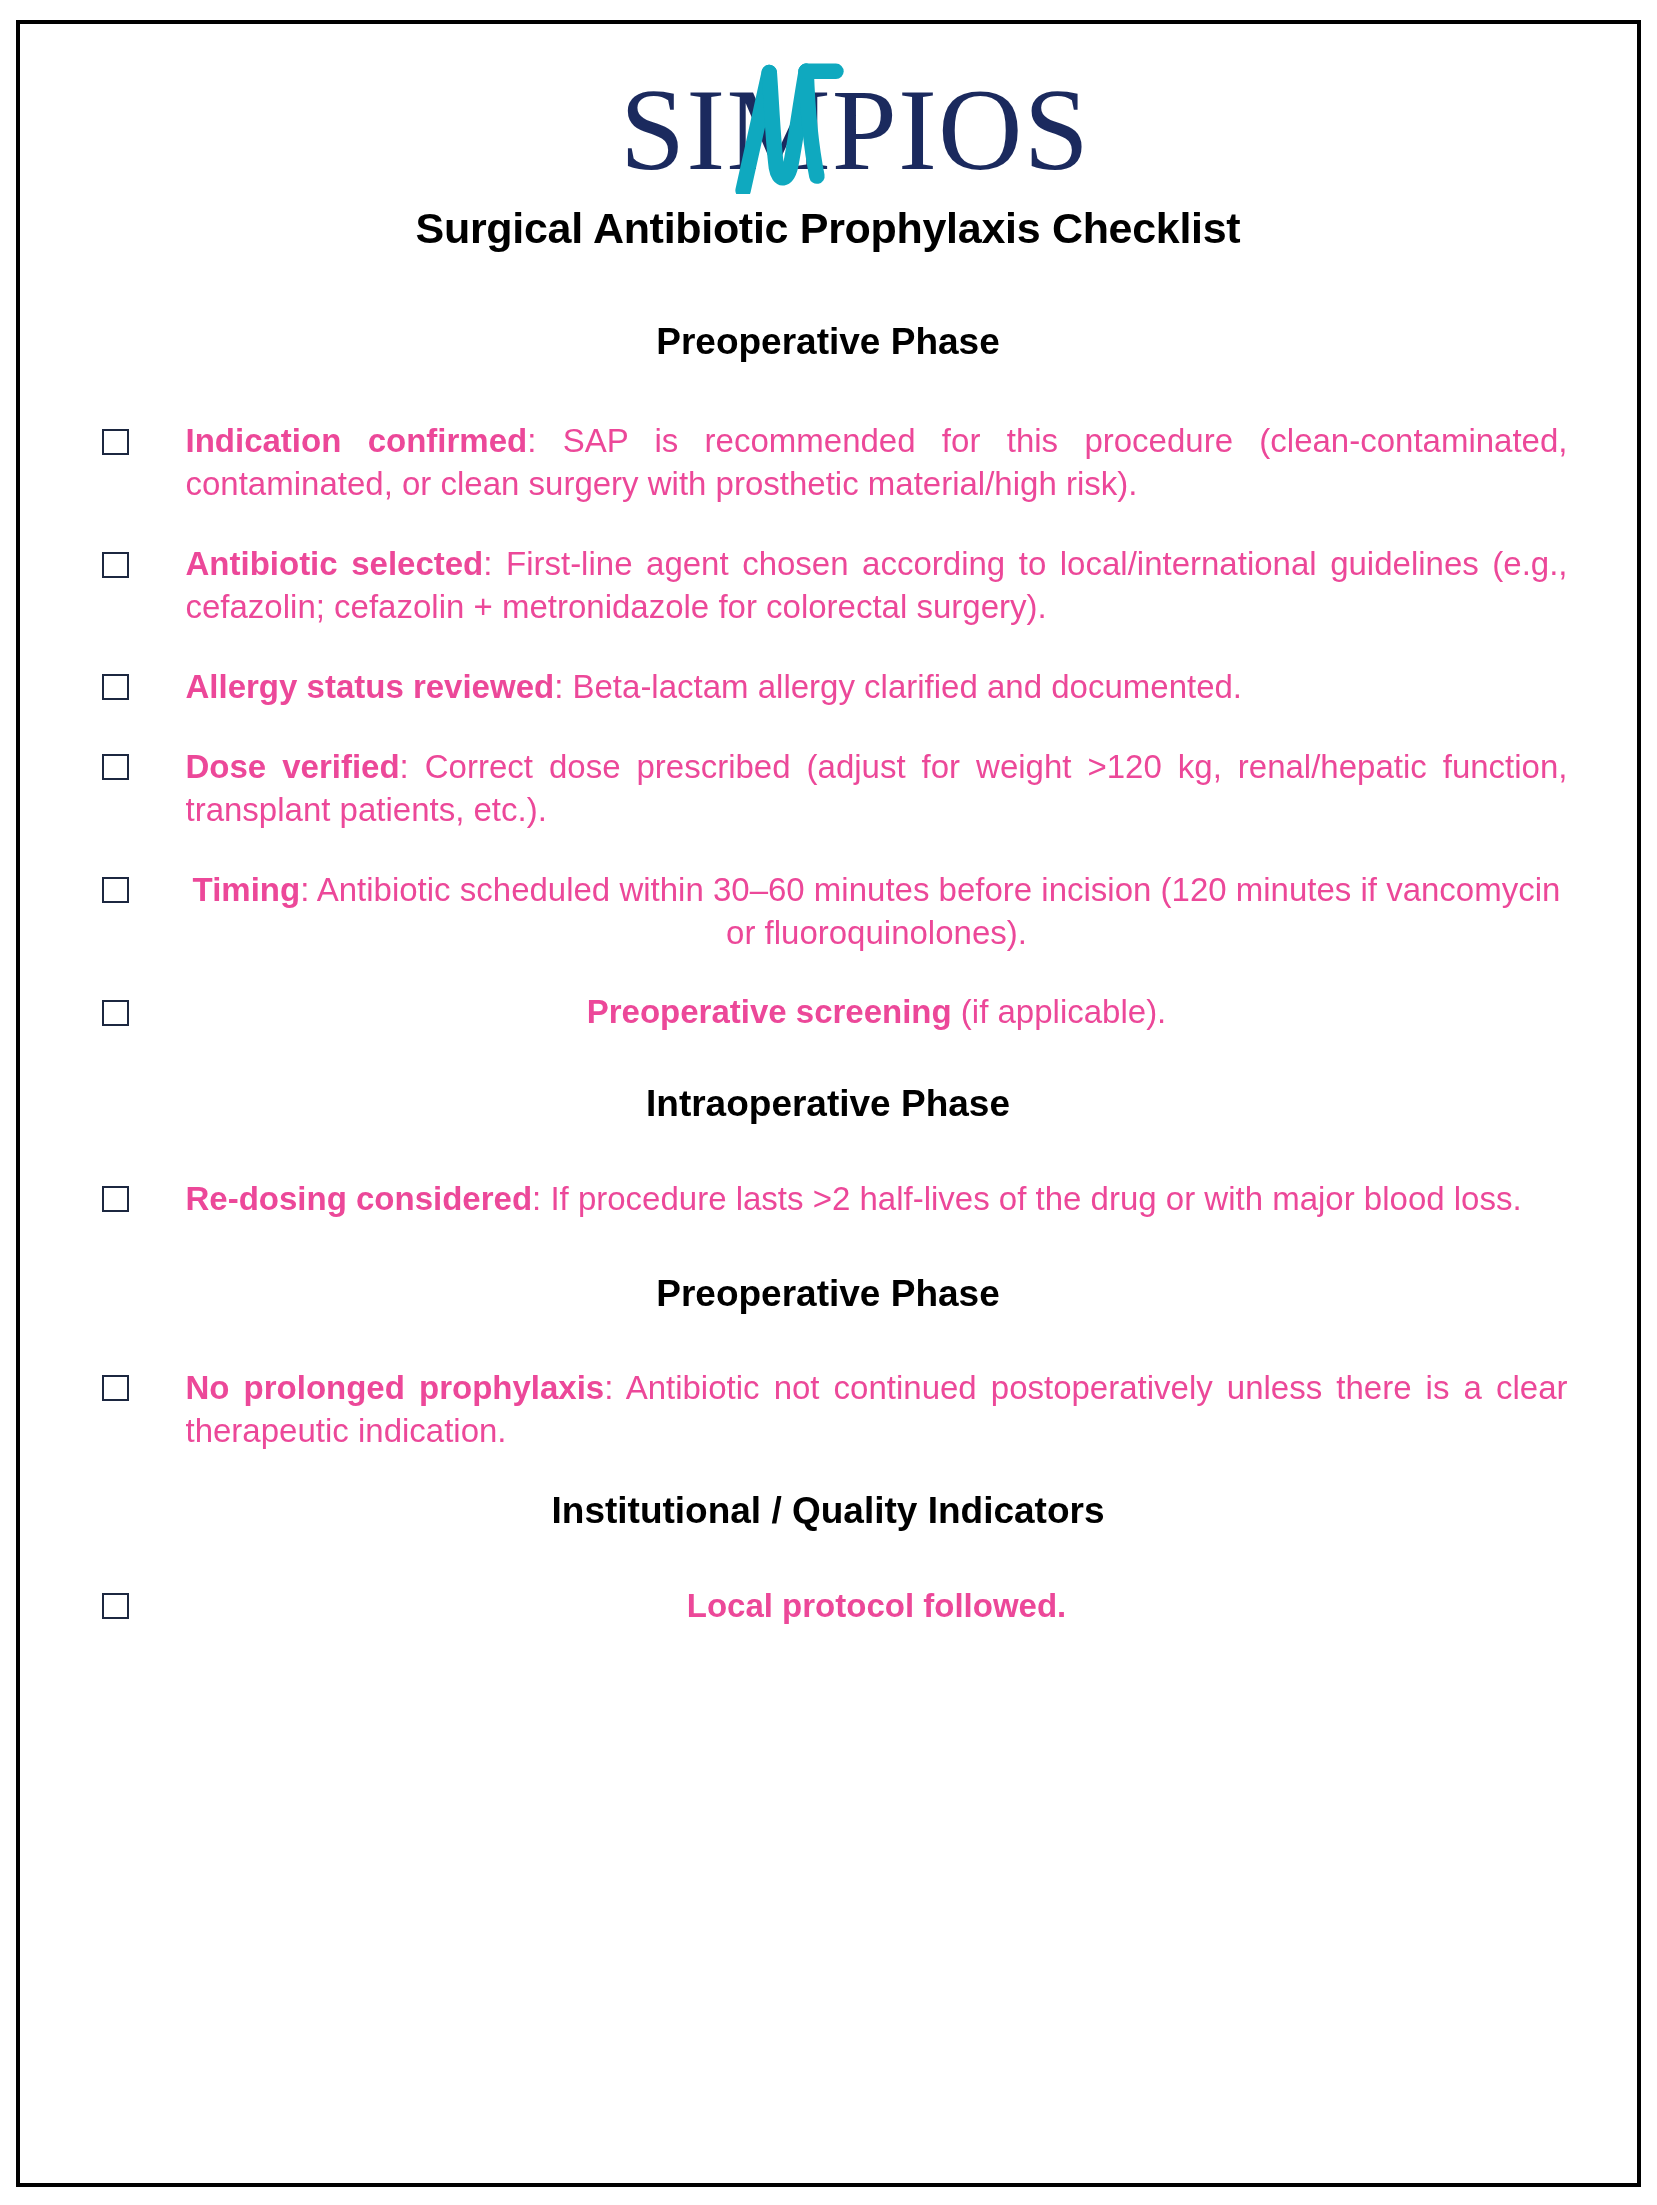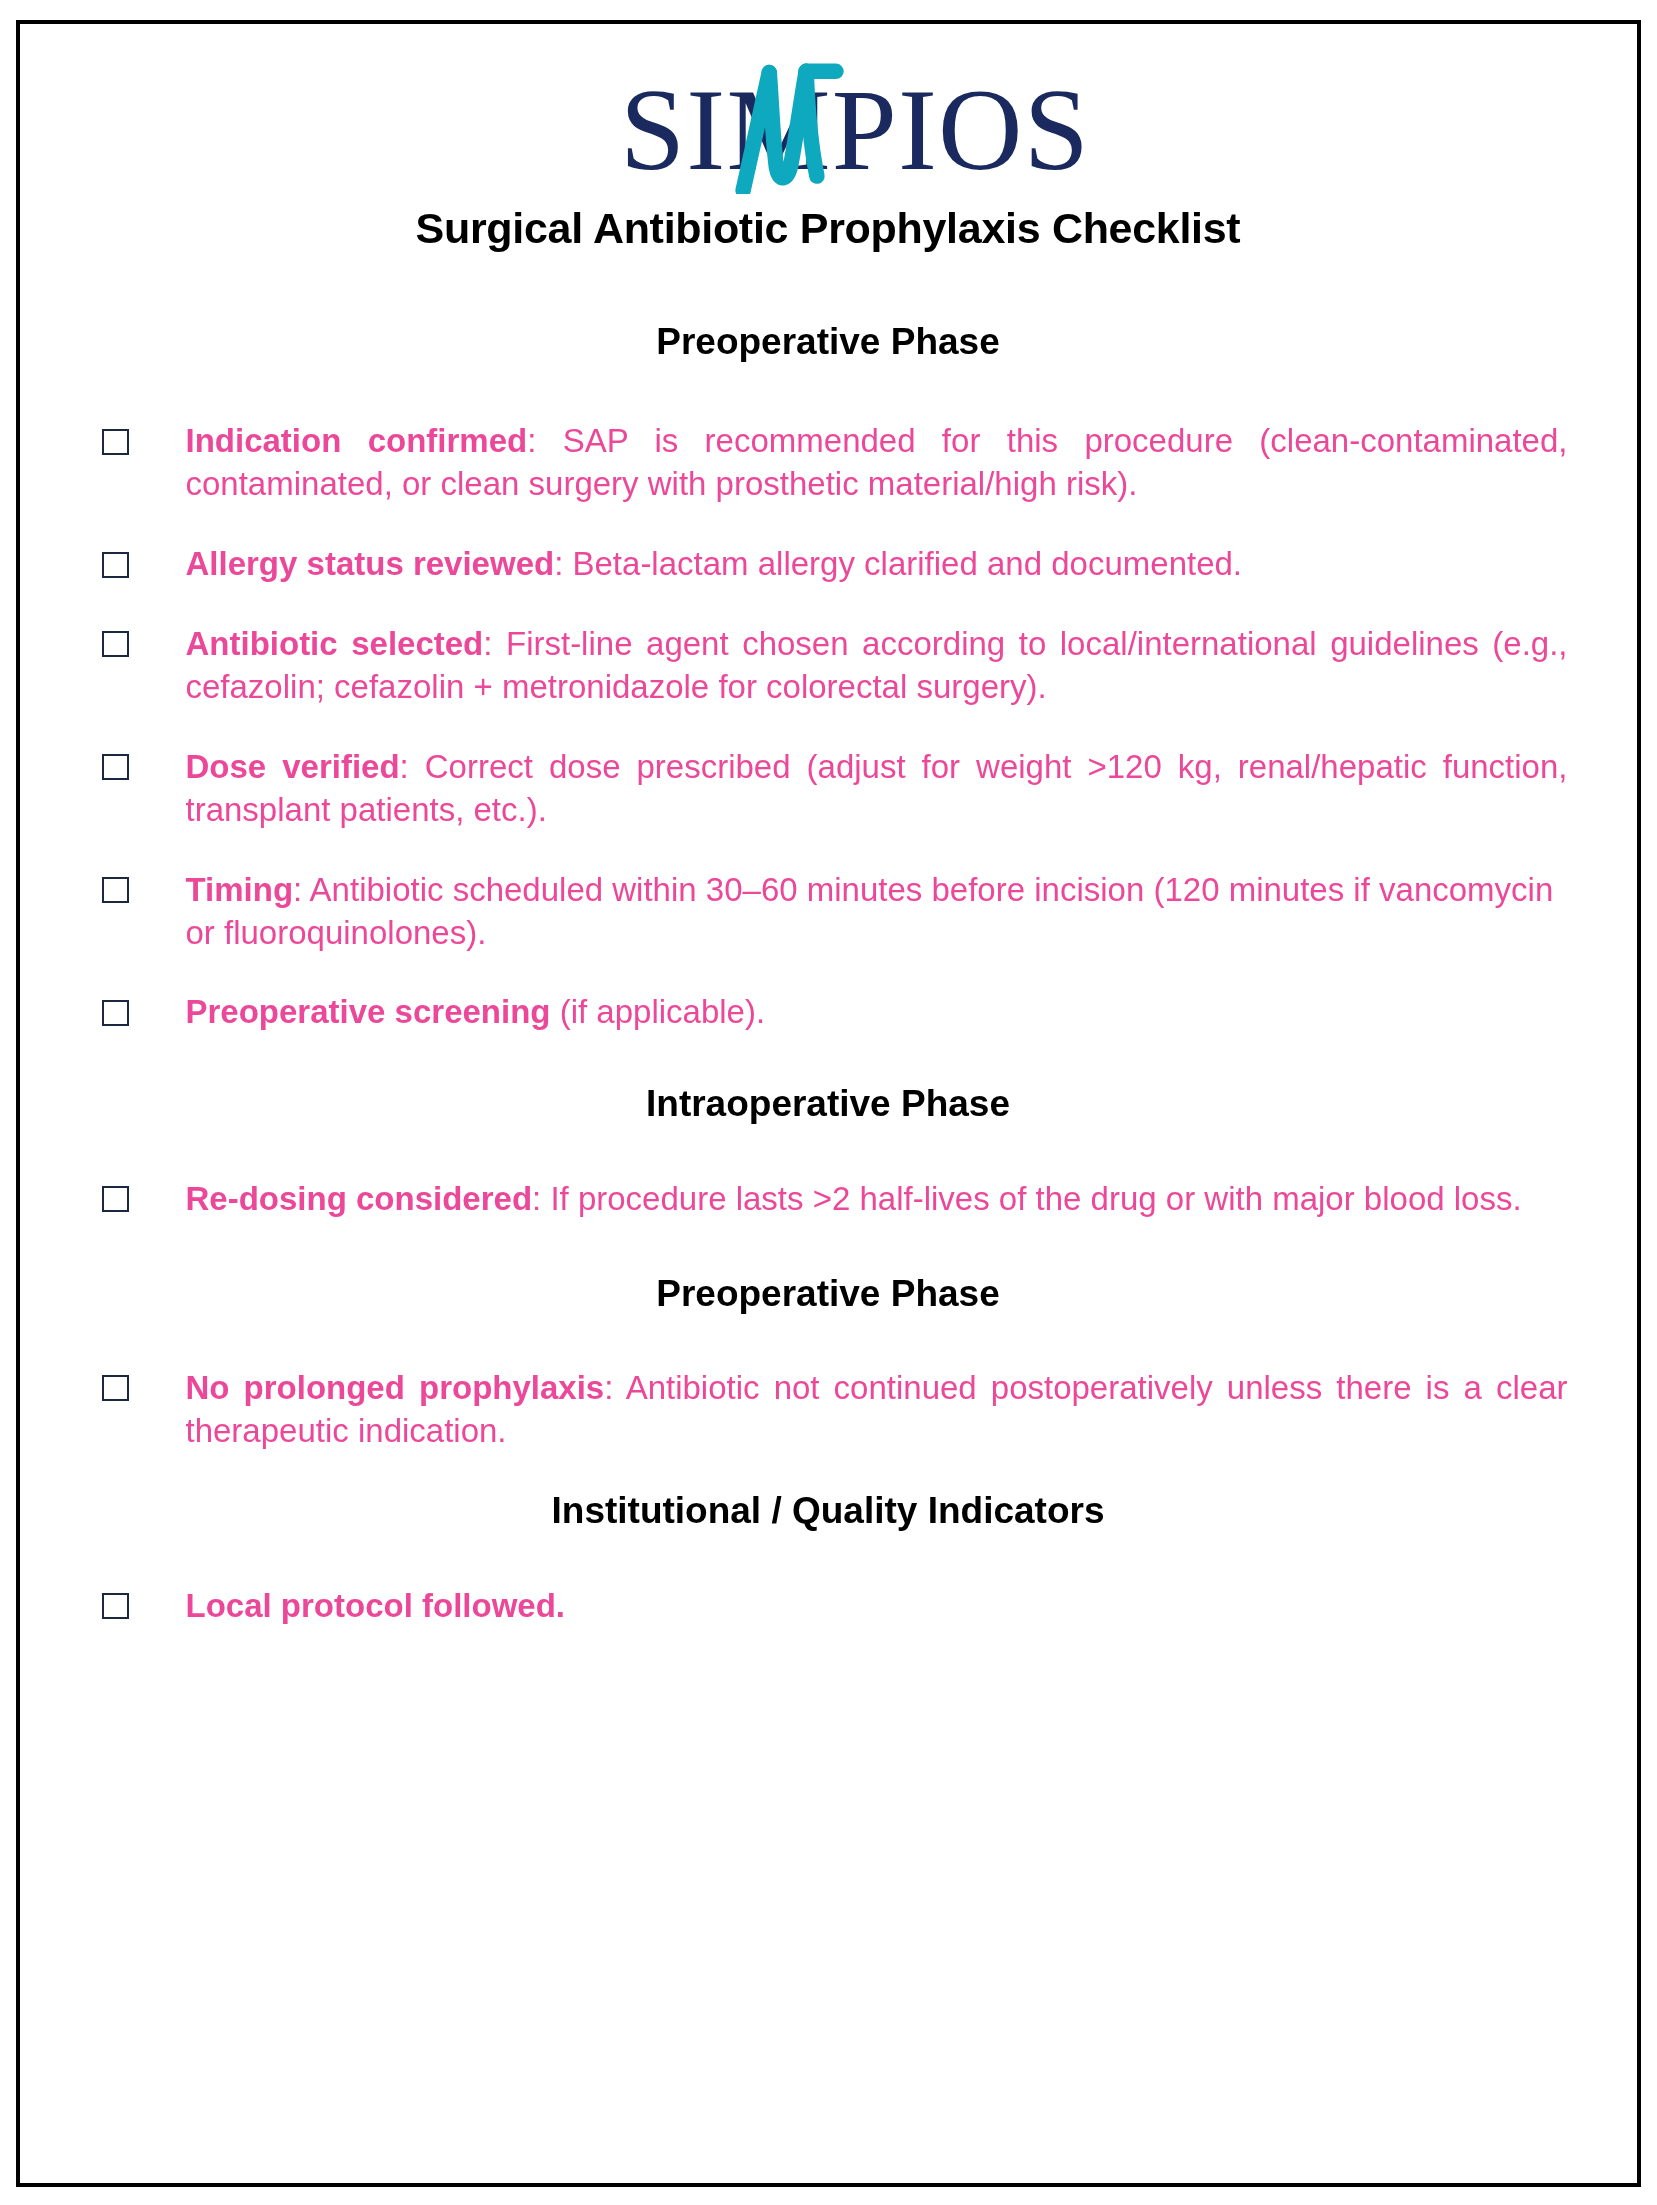--- a/index.html
+++ b/index.html
@@ -100,21 +100,21 @@
     list-style: none;
   }
   .check-item {
     position: relative;
     padding-left: 97px;
     font-size: 33px;
     line-height: 1.30;
     color: #ec4899;
     text-align: justify;
   }
-  .check-item.no-justify { text-align: left; }
+  .check-item.no-justify { text-align: center; }
 
   .checkbox {
     position: absolute;
     left: 13px;
     top: 8.3px;
     width: 27px;
     height: 26px;
     border: 2.4px solid #1c2740;
     background: #ffffff;
     box-sizing: border-box;
@@ -154,26 +154,26 @@
     <div class="phase-heading phase-pre">Preoperative Phase</div>
 
     <ul class="checklist">
       <li class="check-item gap-pre-first">
         <span class="checkbox"></span>
         <b>Indication confirmed</b><span>: </span><span>SAP is recommended for this procedure (clean-contaminated, contaminated, or clean surgery with prosthetic material/high risk).</span>
       </li>
 
       <li class="check-item gap-std">
         <span class="checkbox"></span>
+        <b>Antibiotic selected</b><span>: </span><span>First-line agent chosen according to local/international guidelines (e.g., cefazolin; cefazolin + metronidazole for colorectal surgery).</span>
+      </li>
+
+      <li class="check-item gap-std">
+        <span class="checkbox"></span>
         <b>Allergy status reviewed</b><span>: </span><span>Beta-lactam allergy clarified and documented.</span>
-      </li>
-
-      <li class="check-item gap-std">
-        <span class="checkbox"></span>
-        <b>Antibiotic selected</b><span>: </span><span>First-line agent chosen according to local/international guidelines (e.g., cefazolin; cefazolin + metronidazole for colorectal surgery).</span>
       </li>
 
       <li class="check-item gap-std">
         <span class="checkbox"></span>
         <b>Dose verified</b><span>: </span><span>Correct dose prescribed (adjust for weight &gt;120 kg, renal/hepatic function, transplant patients, etc.).</span>
       </li>
 
       <li class="check-item no-justify gap-std">
         <span class="checkbox"></span>
         <b>Timing</b><span>: </span><span>Antibiotic scheduled within 30–60 minutes before incision (120 minutes if vancomycin or fluoroquinolones).</span>

